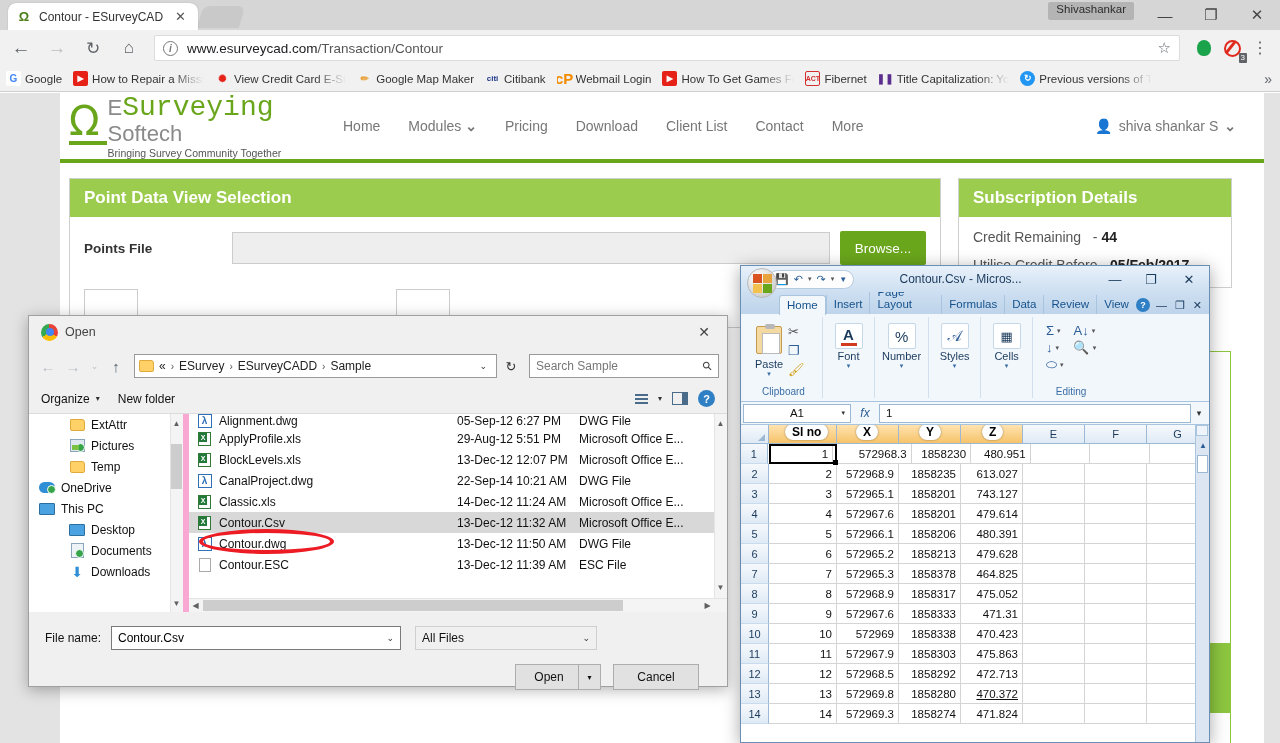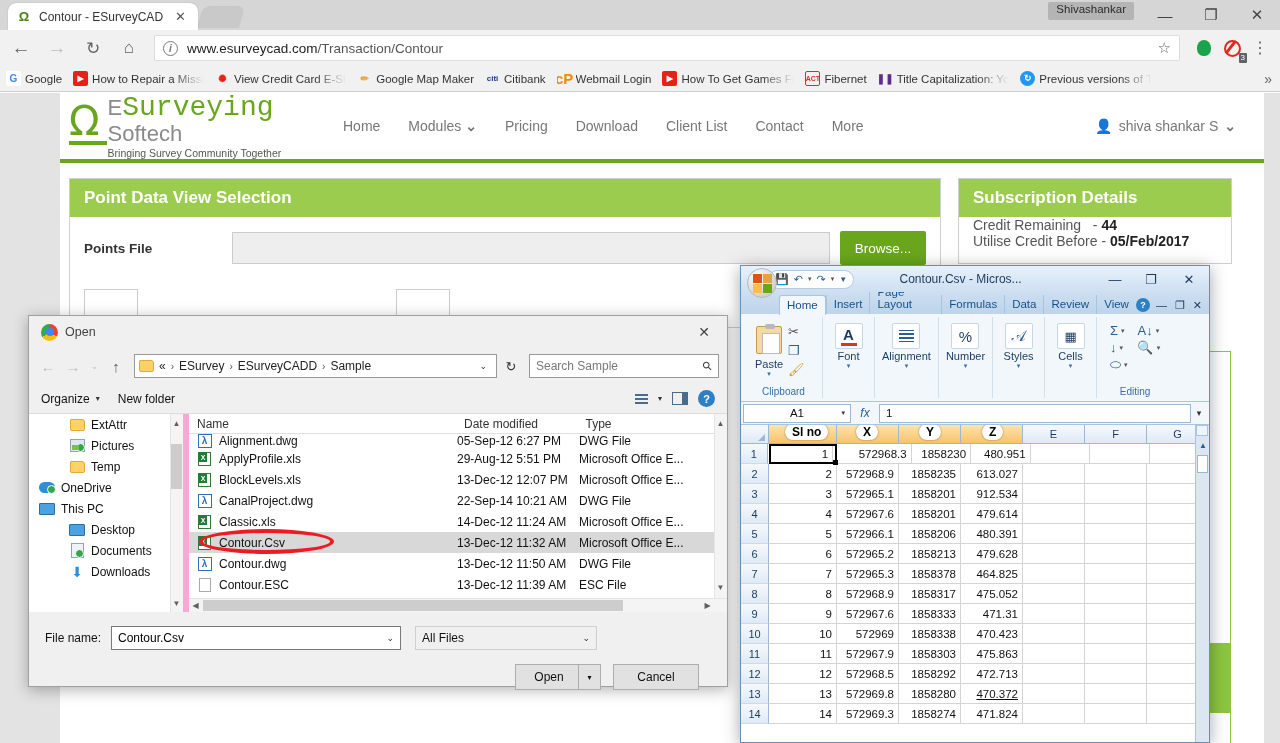--- a/index.html
+++ b/index.html
@@ -116,21 +116,21 @@
                 padding:9px 14px; }
   .left-panel { position:absolute; left:9px; top:15px; width:872px; }
   .right-panel { position:absolute; left:898px; top:15px; width:274px; }
   .row { display:flex; align-items:center; padding:14px 14px; }
   .lbl { font-size:13.5px; font-weight:bold; color:#333; width:148px; }
   .inputbox { flex:1; height:32px; background:#eeeeee; border:1px solid #ccc; }
   .browse-btn { margin-left:10px; width:86px; height:34px; background:#6aa61c;
                 color:#fff; font-size:13.5px; display:flex; align-items:center;
                 justify-content:center; border-radius:2px; }
   .hl-ellipse { position:absolute; border:5px solid #ed1c24; border-radius:50%; }
-  .sub-line { padding:0 14px 0 14px; font-size:14px; color:#555; }
+  .sub-line { padding:12px 14px 0 14px; font-size:14px; color:#555; }
   .sub-line b { color:#222; }
   .field-row2 { display:flex; align-items:center; padding:10px 14px; gap:14px; }
   .minibox { width:54px; height:28px; border:1px solid #ccc; background:#fff; }
   .green-strip { position:absolute; left:1143px; top:480px; width:28px; height:70px;
                  background:#8cc63f; }
   .green-outline { position:absolute; left:1131px; top:188px; width:40px;
                    height:420px; border:1px solid #8cc63f; }
 
   
   .dlg { position:absolute; left:28px; top:315px; width:700px; height:372px;
@@ -604,32 +604,20 @@
 
     <div class="rgrp">
       <div class="ficon">
           <span class="fA">A</span>
           <span class="fA-bar"></span>
         </div>
       <div class="rgrp-name">Font</div>
       <div class="rgrp-caret">▾</div>
     </div>
 
-    <div class="rgrp">
-      <div class="ficon">
-        <span class="align-lines">
-            <i></i>
-            <i></i>
-            <i></i>
-            <i></i>
-          </span>
-      </div>
-      <div class="rgrp-name">Alignment</div>
-      <div class="rgrp-caret">▾</div>
-    </div>
 
     <div class="rgrp">
       <div class="ficon">%</div>
       <div class="rgrp-name">Number</div>
       <div class="rgrp-caret">▾</div>
     </div>
 
     <div class="rgrp">
       <div class="ficon" style="color:#2b5d96;">𝒜</div>
       <div class="rgrp-name">Styles</div>
@@ -718,21 +706,21 @@
             <div class="cell" style="width:62px;">613.027</div>
             <div class="cell" style="width:62px;"></div>
             <div class="cell" style="width:62px;"></div>
             <div class="cell" style="width:62px;"></div>
           </div>
           <div class="grow">
             <div class="rhead">3</div>
             <div class="cell" style="width:68px;">3</div>
             <div class="cell" style="width:62px;">572965.1</div>
             <div class="cell" style="width:62px;">1858201</div>
-            <div class="cell" style="width:62px;">912.534</div>
+            <div class="cell" style="width:62px;">743.127</div>
             <div class="cell" style="width:62px;"></div>
             <div class="cell" style="width:62px;"></div>
             <div class="cell" style="width:62px;"></div>
           </div>
           <div class="grow">
             <div class="rhead">4</div>
             <div class="cell" style="width:68px;">4</div>
             <div class="cell" style="width:62px;">572967.6</div>
             <div class="cell" style="width:62px;">1858201</div>
             <div class="cell" style="width:62px;">479.614</div>
@@ -957,26 +945,20 @@
           </div>
         </div>
       <div class="np-scroll">
         <div class="sc-arrow" style="top:2px;">▲</div>
         <div class="np-thumb"></div>
         <div class="sc-arrow" style="bottom:2px;">▼</div>
       </div>
     </div>
 
     <div class="list-pane">
-      <div class="lp-head">
-        <div class="col-name">Name</div>
-        <div class="col-date">Date modified</div>
-        <div class="col-type">Type</div>
-        <div class="col-size">S</div>
-      </div>
       <div id="file-rows" style="height:160px;overflow:hidden;">
           <div class="lp-row" style="height: 14px; align-items: flex-end; overflow: hidden;">
             <span class="nm">
               <span class="f-ico">
                 <span class="ic-dwg">λ</span>
               </span>
               <span>Alignment.dwg</span>
             </span>
             <span class="dt">05-Sep-12 6:27 PM</span>
             <span class="tp">DWG File</span>

